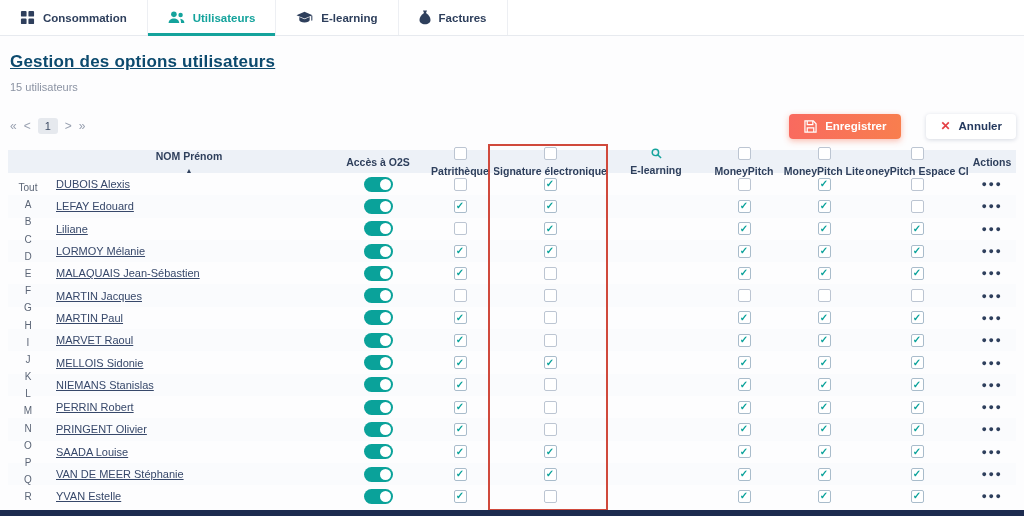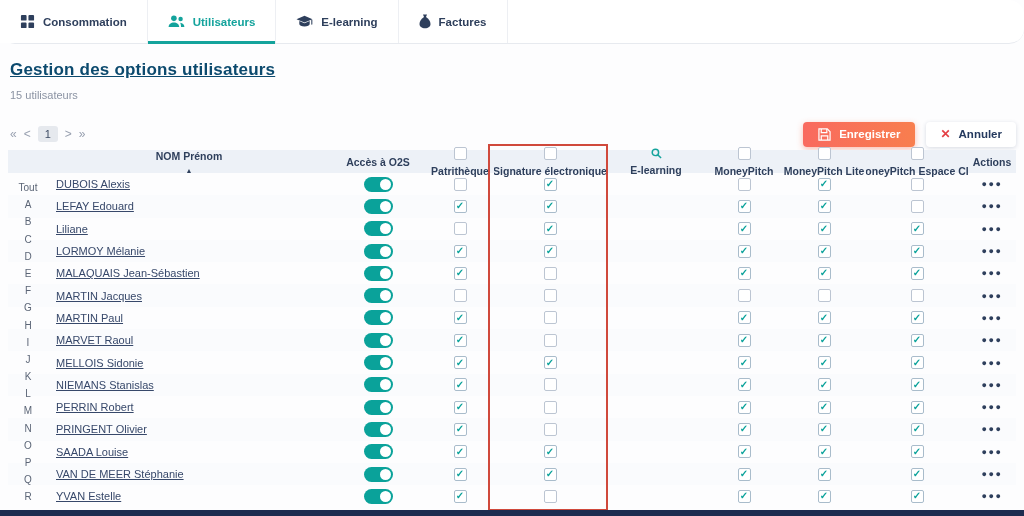--- a/index.html
+++ b/index.html
@@ -2,36 +2,36 @@
 <html><head>
 <meta charset="utf-8">
 <style>
   * { margin:0; padding:0; box-sizing:border-box; }
   html,body { width:1024px; height:516px; overflow:hidden; }
   body {
     font-family:"Liberation Sans", sans-serif;
     background:#fdfdfe; color:#2e3f5c; position:relative;
   }
   
-  .tabbar { height:44px; background:#fff; border-bottom:1px solid #e7eaef; display:flex; align-items:stretch;border-radius:15px; }
+  .tabbar { height:36px; background:#fff; border-bottom:1px solid #e7eaef; display:flex; align-items:stretch; }
   .tab { display:flex; align-items:center; gap:8px; padding:0 20px; border-right:1px solid #edeff3;
          font-weight:bold; font-size:11.5px; color:#2e3f5c; cursor:pointer; position:relative; background:#fff; }
   .tab .ticon { display:flex; align-items:center; color:#2e3f5c; }
   .tab.active { color:#14a39c; }
   .tab.active .ticon { color:#14a39c; }
   .tab.active::after { content:""; position:absolute; left:0; right:0; bottom:-1px; height:3px; background:#14a39c; }
   
   h1 { font-size:17px; color:#0c4a6e; margin:16px 0 0 10px; letter-spacing:.2px;text-decoration:underline; }
   .subtitle { font-size:11px; color:#8b93a3; margin:9px 0 0 10px; }
   
   .toolbar { display:flex; align-items:center; margin-top:19px; padding:0 8px 0 10px; height:28px; }
   .pager { display:flex; align-items:center; gap:7px; color:#98a0b0; font-size:12px; }
   .pager .pg { cursor:pointer; }
   .pager .page { background:#e6e9ee; border-radius:3px; padding:2px 7px; color:#3c4a63; font-size:11px; cursor:pointer; }
-  .btns { margin-left:auto; display:flex; gap:11px; }
+  .btns { margin-left:auto; display:flex; gap:25px; }
   button { font-family:"Liberation Sans",sans-serif; cursor:pointer; }
   .btn-save { background:linear-gradient(90deg,#f96a5f,#f87e4e); color:#fff; font-weight:bold; border:none;
               border-radius:4px; padding:6px 15px; font-size:11.5px; display:flex; gap:8px; align-items:center;
               box-shadow:0 2px 6px rgba(248,110,80,.45); }
   .btn-cancel { background:#fff; color:#24395e; font-weight:bold; border:none; border-radius:4px; padding:6px 14px;
                 font-size:11.5px; display:flex; gap:8px; align-items:center; box-shadow:0 1px 4px rgba(40,60,100,.18); }
   .btn-cancel .x { color:#e43f44; font-weight:bold; font-size:12px; line-height:1; }
   
   .table { position:absolute; left:8px; top:150px; width:1008px; }
   .grid-cols { display:grid; grid-template-columns:40px 282px 96px 68px 112px 100px 76px 84px 102px 48px; }

